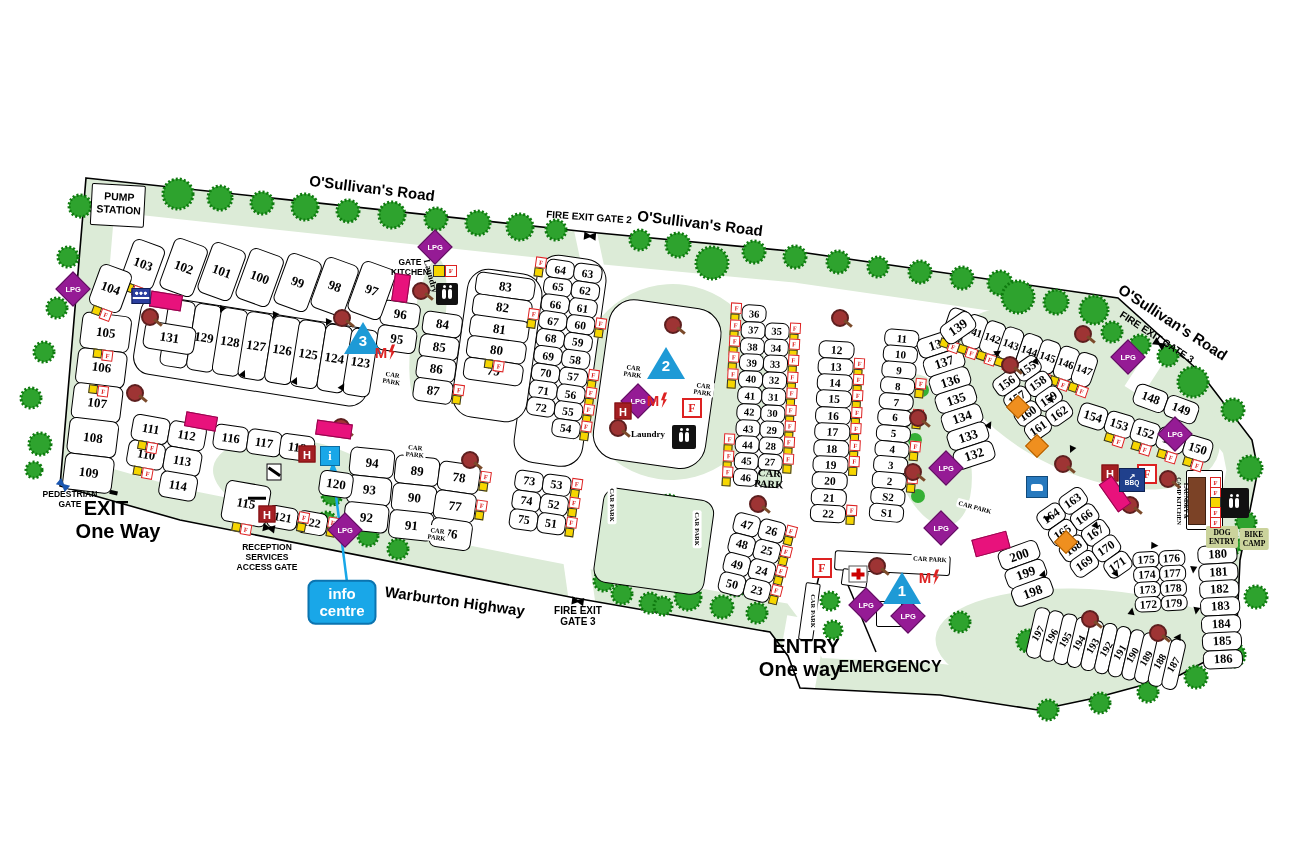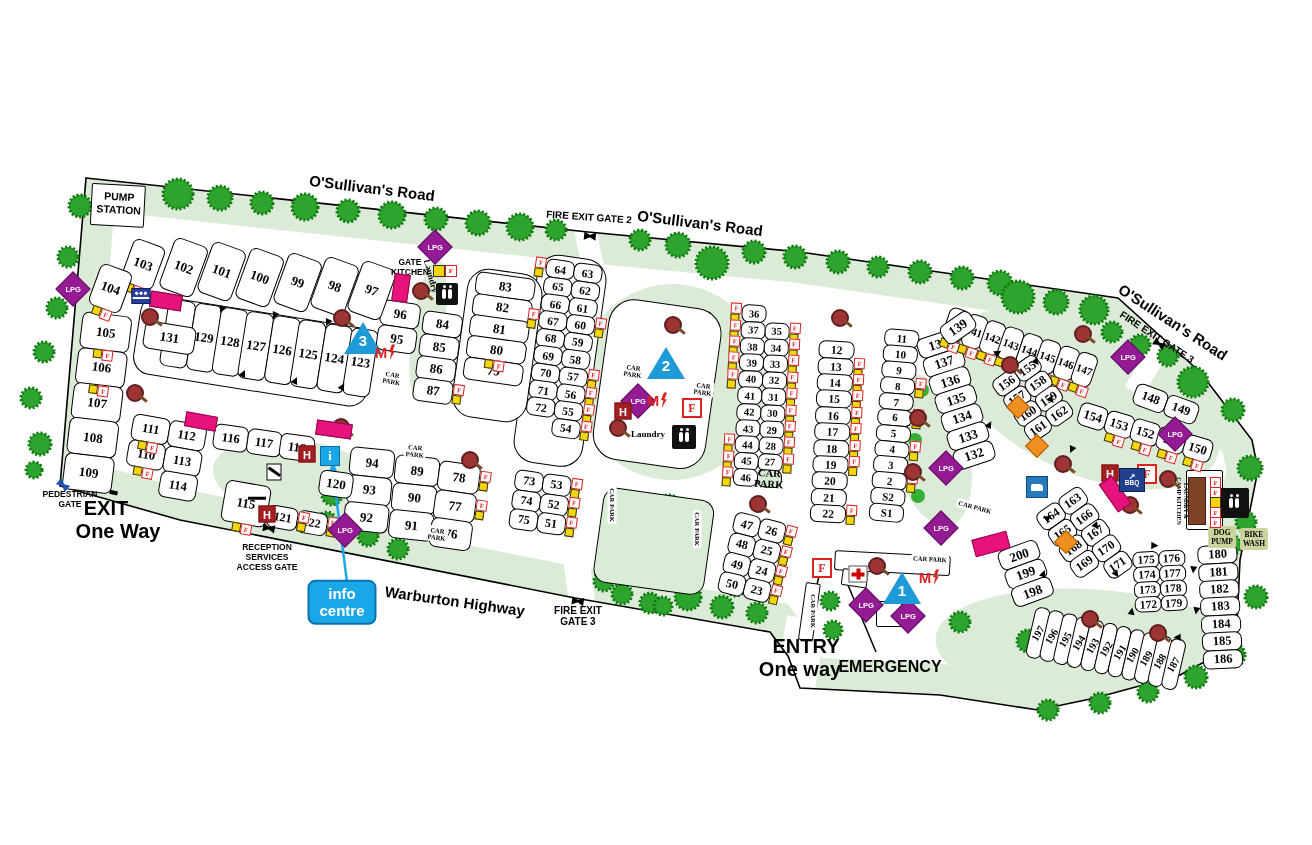--- a/index.html
+++ b/index.html
@@ -1524,23 +1524,23 @@
       <i></i>
     </div>
     <div class="icon stove" style="left: 141px; top: 296px; position: absolute; transform: translate(-50%, -50%) rotate(0deg);"></div>
     <div class="icon bbq" style="left: 1132px; top: 480px; position: absolute; transform: translate(-50%, -50%) rotate(0deg);"><i>↗</i>BBQ</div>
     <div class="icon slideico" style="left: 274px; top: 472px; position: absolute; transform: translate(-50%, -50%) rotate(0deg);">
       <i></i>
     </div>
     <div class="icon seesaw" style="left: 257px; top: 498px; position: absolute; transform: translate(-50%, -50%) rotate(0deg);"></div>
     <div class="brownb" style="position: absolute; z-index: 8; left: 1188px; top: 477px; width: 16px; height: 46px;"></div>
     <div class="lbl wash" style="left: 1222px; top: 537px; position: absolute; transform: translate(-50%, -50%) rotate(0deg);">DOG
-PUMP</div>
+ENTRY</div>
     <div class="lbl wash" style="left: 1254px; top: 539px; position: absolute; transform: translate(-50%, -50%) rotate(0deg);">BIKE
-WASH</div>
+CAMP</div>
     <div class="fb" style="position: absolute; left: 1210px; top: 477px; width: 9px; height: 9px; z-index: 9; background: rgb(255, 255, 255); border: 1.2px solid rgb(221, 34, 34); color: rgb(221, 34, 34); font: bold 6.5px serif; display: flex; align-items: center; justify-content: center;">F</div>
     <div class="fb" style="position: absolute; left: 1210px; top: 487px; width: 9px; height: 9px; z-index: 9; background: rgb(255, 255, 255); border: 1.2px solid rgb(221, 34, 34); color: rgb(221, 34, 34); font: bold 6.5px serif; display: flex; align-items: center; justify-content: center;">F</div>
     <div class="yb" style="position: absolute; left: 1210px; top: 497px; width: 9px; height: 9px; z-index: 9; background: rgb(246, 214, 0); border: 1px solid rgb(51, 51, 51);"></div>
     <div class="fb" style="position: absolute; left: 1210px; top: 507px; width: 9px; height: 9px; z-index: 9; background: rgb(255, 255, 255); border: 1.2px solid rgb(221, 34, 34); color: rgb(221, 34, 34); font: bold 6.5px serif; display: flex; align-items: center; justify-content: center;">F</div>
     <div class="fb" style="position: absolute; left: 1210px; top: 517px; width: 9px; height: 9px; z-index: 9; background: rgb(255, 255, 255); border: 1.2px solid rgb(221, 34, 34); color: rgb(221, 34, 34); font: bold 6.5px serif; display: flex; align-items: center; justify-content: center;">F</div>
     <div class="gateb" style="left: 588px; top: 235px; position: absolute; transform: translate(-50%, -50%) rotate(5deg); color: rgb(0, 0, 0);">▶◀</div>
     <div class="gateb" style="left: 576px; top: 600px; position: absolute; transform: translate(-50%, -50%) rotate(8deg); color: rgb(0, 0, 0);">▶◀</div>
     <div class="gateb" style="left: 267px; top: 527px; position: absolute; transform: translate(-50%, -50%) rotate(10deg); color: rgb(0, 0, 0);">▶◀</div>
     <div class="gateb" style="left: 1158px; top: 342px; position: absolute; transform: translate(-50%, -50%) rotate(33deg); color: rgb(0, 0, 0);">▶◀</div>
     <div class="gateb" style="left: 62px; top: 483px; position: absolute; transform: translate(-50%, -50%) rotate(40deg); color: rgb(26, 86, 176);">▶◀</div>

